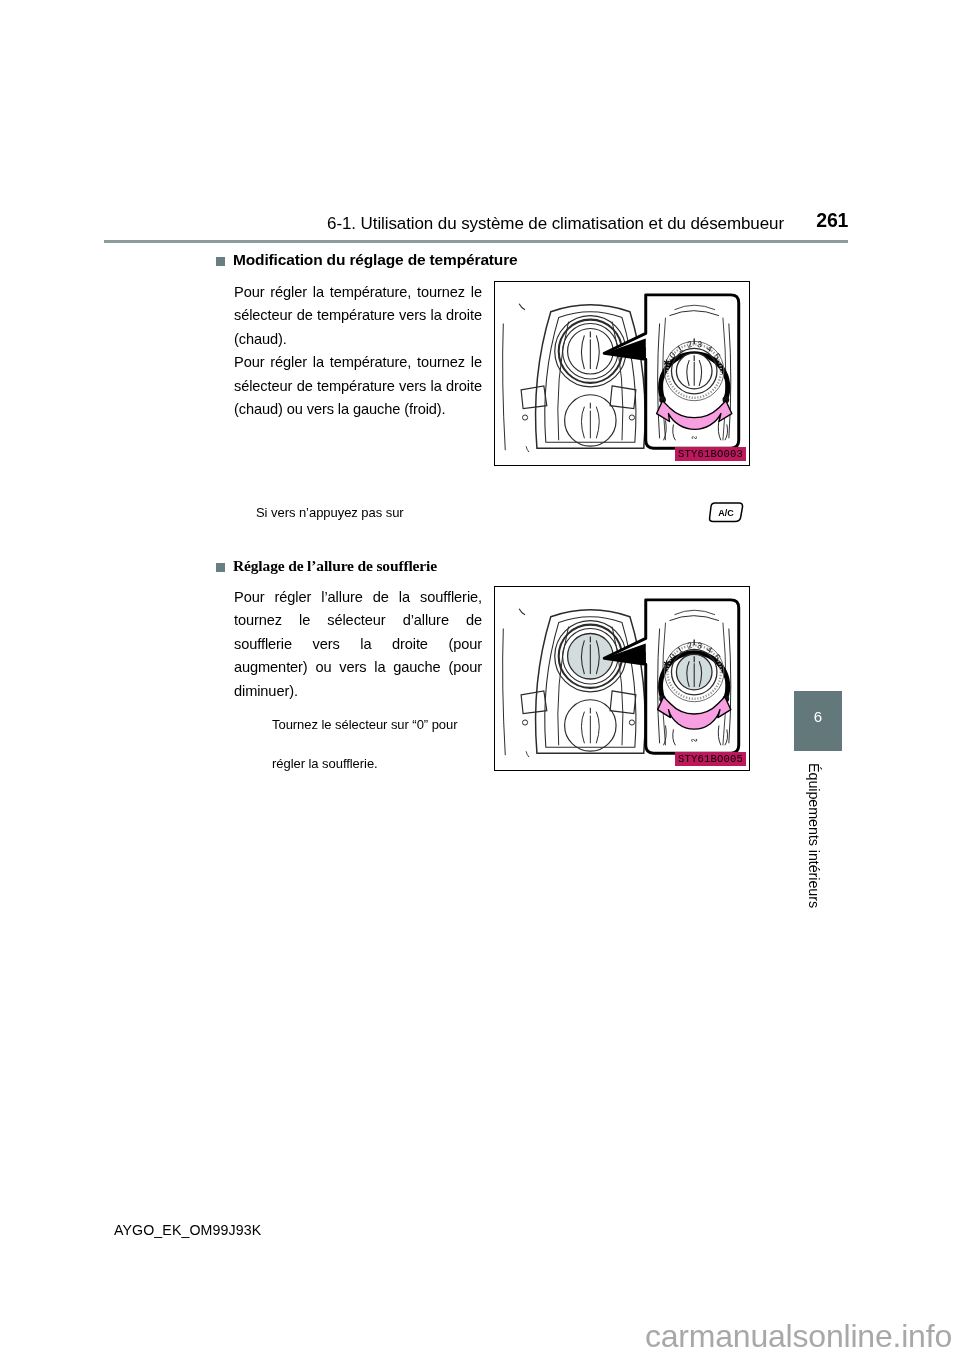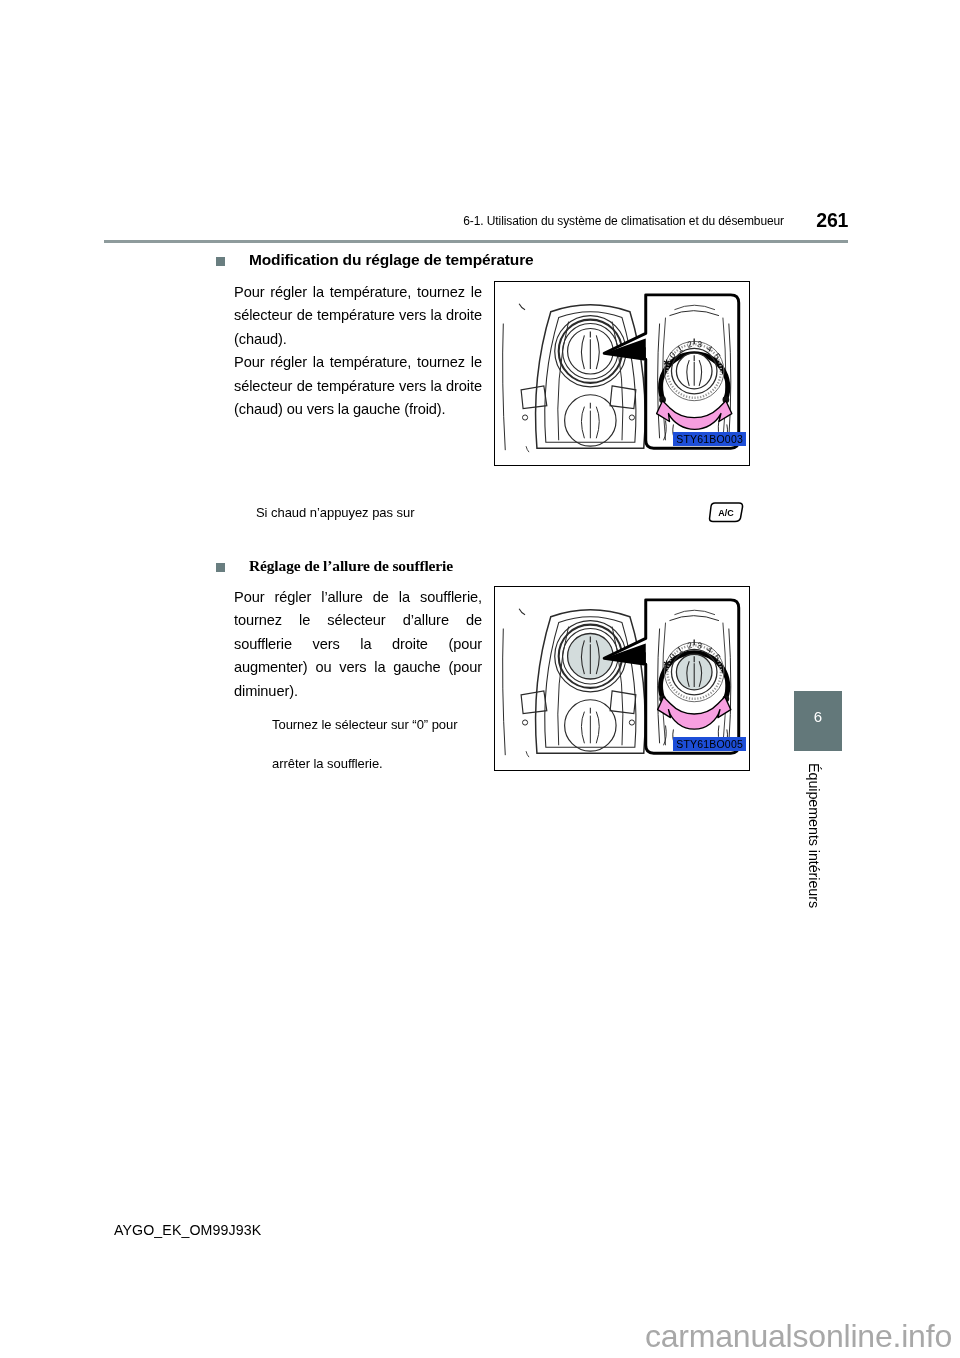--- a/index.html
+++ b/index.html
@@ -21,21 +21,21 @@
     position: absolute;
     left: 104px;
     top: 214px;
     width: 744px;
     height: 34px;
   }
   .header-title {
     position: absolute;
     right: 64px;
     top: 0;
-    font-size: 12px;
+    font-size: 17px;
     letter-spacing: -0.1px;
     white-space: nowrap;
     color: #000;
     text-align: right;
   }
   .header-pageno {
     position: absolute;
     right: 0;
     top: -5px;
     font-size: 19.5px;
@@ -49,21 +49,21 @@
     width: 744px;
     height: 3px;
     background: #8e9b9c;
   }
 
   
   .sec-heading {
     position: absolute;
     display: flex;
     align-items: center;
-    gap: 24px;
+    gap: 8px;
     font-size: 15.5px;
     font-weight: bold;
     letter-spacing: -0.15px;
     white-space: nowrap;
   }
   .sq-bullet {
     width: 9px;
     height: 9px;
     background: #697e80;
     display: inline-block;
@@ -138,26 +138,26 @@
     border: 1.4px solid #000;
     background: #fff;
     box-sizing: border-box;
   }
   #figure-temp   { left: 494px; top: 281px; width: 256px; height: 185px; }
   #figure-blower { left: 494px; top: 586px; width: 256px; height: 185px; }
   .figure svg { display: block; width: 100%; height: 100%; }
   .fig-code {
     position: absolute;
     right: 3px;
-    bottom: 19px;
+    bottom: 4px;
     font-size: 10.5px;
     letter-spacing: 0.2px;
-    background: #1d4ed8;
+    background: #be185d;
     padding: 1px 3px;
-    font-family: Liberation Sans, sans-serif;
+    font-family: Liberation Mono, monospace;
   }
 
   
   .side-tab {
     position: absolute;
     left: 794px;
     top: 691px;
     width: 48px;
     height: 60px;
     background: #63787a;
@@ -311,42 +311,42 @@
     <text x="201" y="160" font-family="Liberation Sans, sans-serif" font-size="8" fill="#222" text-anchor="middle">∾</text>
 
     <path d="M110 72 L152 57 L152 78 Z" fill="#000000"></path>
     <path d="M110 72 L152 66 L152 78 Z" fill="#000000"></path>
   </svg>
   <div class="fig-code">STY61BO003</div>
 </div>
 
 <div class="note-block" id="note-ac">
   <div class="ln1">
-    <span>Si chaud n’appuyez pas sur</span>
+    <span>Si vers n’appuyez pas sur</span>
     <span class="ac-icon">
       <svg viewBox="0 0 36 24" xmlns="http://www.w3.org/2000/svg">
         <path d="M7 3 Q3.5 3 3 6.5 L1.6 18 Q1.2 21.5 5 21.5 L27 21.5 Q31.5 21.5 32.5 18 L34.5 7 Q35 3 31 3 Z" fill="#ffffff" stroke="#000000" stroke-width="1.5" stroke-linejoin="round"></path>
         <text x="18" y="15.5" font-family="Liberation Sans, sans-serif" font-size="9" font-weight="bold" text-anchor="middle" fill="#000">A/C</text>
       </svg>
     </span>
   </div>
 </div>
 
 <div class="sec-heading" id="heading-blower">
   <span class="sq-bullet" style="background: rgb(105, 126, 128);"></span>
   <span>Réglage de l’allure de soufflerie</span>
 </div>
 
 <div class="body-col just" id="blower-text">
   <p class="lastjust">Pour régler l’allure de la soufflerie, tournez le sélecteur d’allure de soufflerie vers la droite (pour augmenter) ou vers la gauche (pour diminuer).</p>
 </div>
 
 <div class="note-block" id="note-blower">
   <p class="j">Tournez le sélecteur sur “0” pour</p>
-  <p>arrêter la soufflerie.</p>
+  <p>régler la soufflerie.</p>
 </div>
 
 <div class="figure" id="figure-blower">
   <svg viewBox="0 0 256 185" xmlns="http://www.w3.org/2000/svg">
     <g fill="none" stroke="#2b2b2b" stroke-width="1.3">
       <path d="M30 28 Q26 26 24 22" stroke-width="1.1"></path>
       <path d="M34 172 Q32 170 31 166" stroke-width="0.9"></path>
       <path d="M56 30 Q36 95 42 168 L150 168 Q156 95 136 30 Q96 16 56 30 Z" stroke-width="1.5"></path>
       <path d="M64 36 Q46 96 51 162 L141 162 Q146 96 128 36 Q96 24 64 36 Z" stroke-width="1.1"></path>
       <path d="M74 40 Q60 96 64 160" stroke-width="1"></path>

